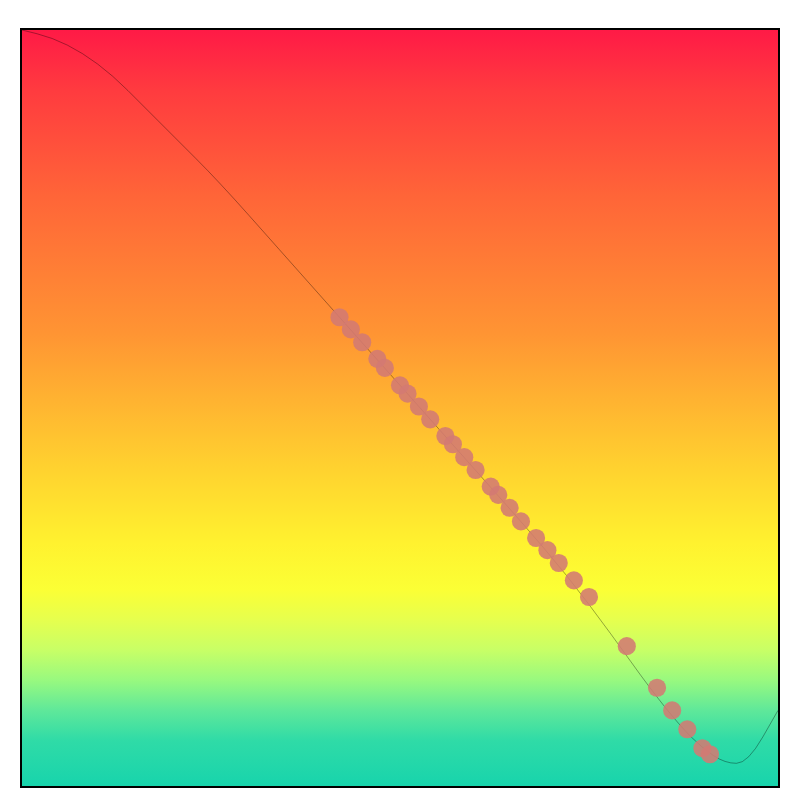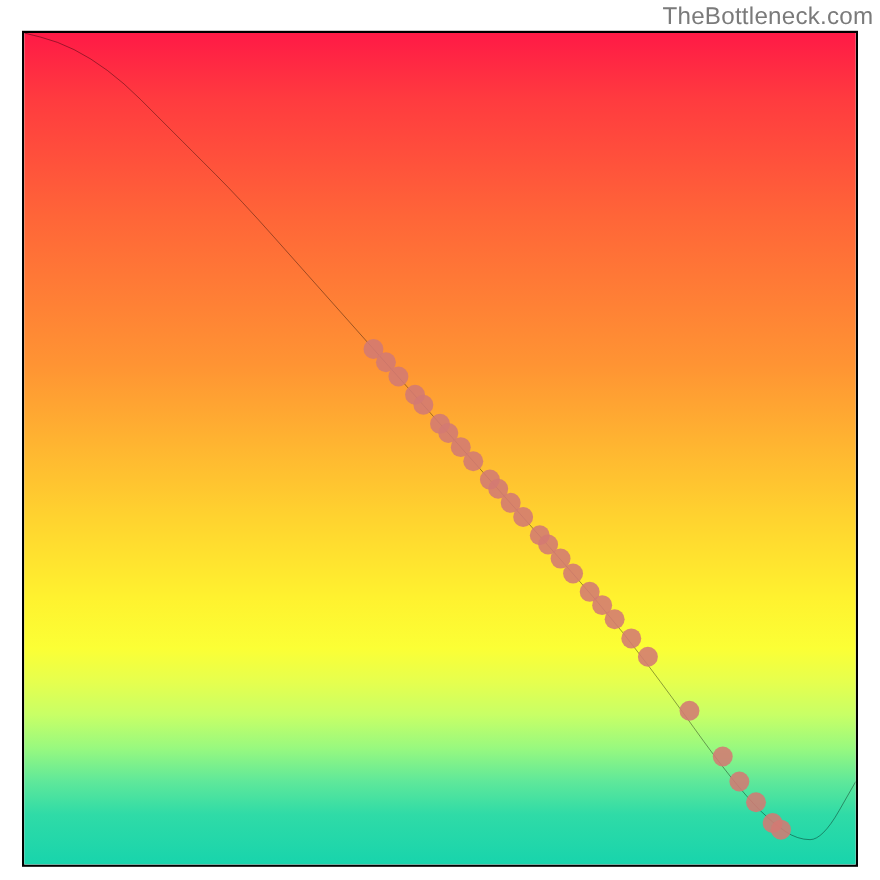--- a/index.html
+++ b/index.html
@@ -60,21 +60,20 @@
     position: absolute;
     inset: 0;
     width: 100%;
     height: 100%;
   }
 </style>
 </head>
 <body>
 
 <div class="stage">
-  <div class="watermark">TheBottleneck.com</div>
 
   <div class="plot">
     <div class="gradient"></div>
     <svg class="curve" viewBox="0 0 100 100" preserveAspectRatio="none">
       <path id="curve-path" fill="none" stroke="#000" stroke-width="0.35" vector-effect="non-scaling-stroke" d="M 0 0 Q 0 0 2 0.5 Q 4 1 6 2 Q 8 3 10 4.5 Q 12 6 14 8 Q 16 10 18 12 Q 20 14 23 17 Q 26 20 30 24.5 Q 34 29 38 33.5 Q 42 38 46 42.5 Q 50 47 54 51.5 Q 57.99999999999999 56 62 60.5 Q 66 65 69 68.5 Q 72 72 75 76 Q 78 80 80.5 83.5 Q 83 87 85 89.5 Q 87 92 88.5 93.5 Q 90 95 91.5 96 Q 93 97 94.5 97 Q 96 97 98 93.5 L 100 90"></path>
       <g id="points-group">
           <circle cx="42" cy="38" r="1.2" fill="#d37a73" fill-opacity="0.88"></circle>
           <circle cx="43.5" cy="39.6" r="1.2" fill="#d37a73" fill-opacity="0.88"></circle>
           <circle cx="45" cy="41.29999999999999" r="1.2" fill="#d37a73" fill-opacity="0.88"></circle>
           <circle cx="47" cy="43.50000000000001" r="1.2" fill="#d37a73" fill-opacity="0.88"></circle>

